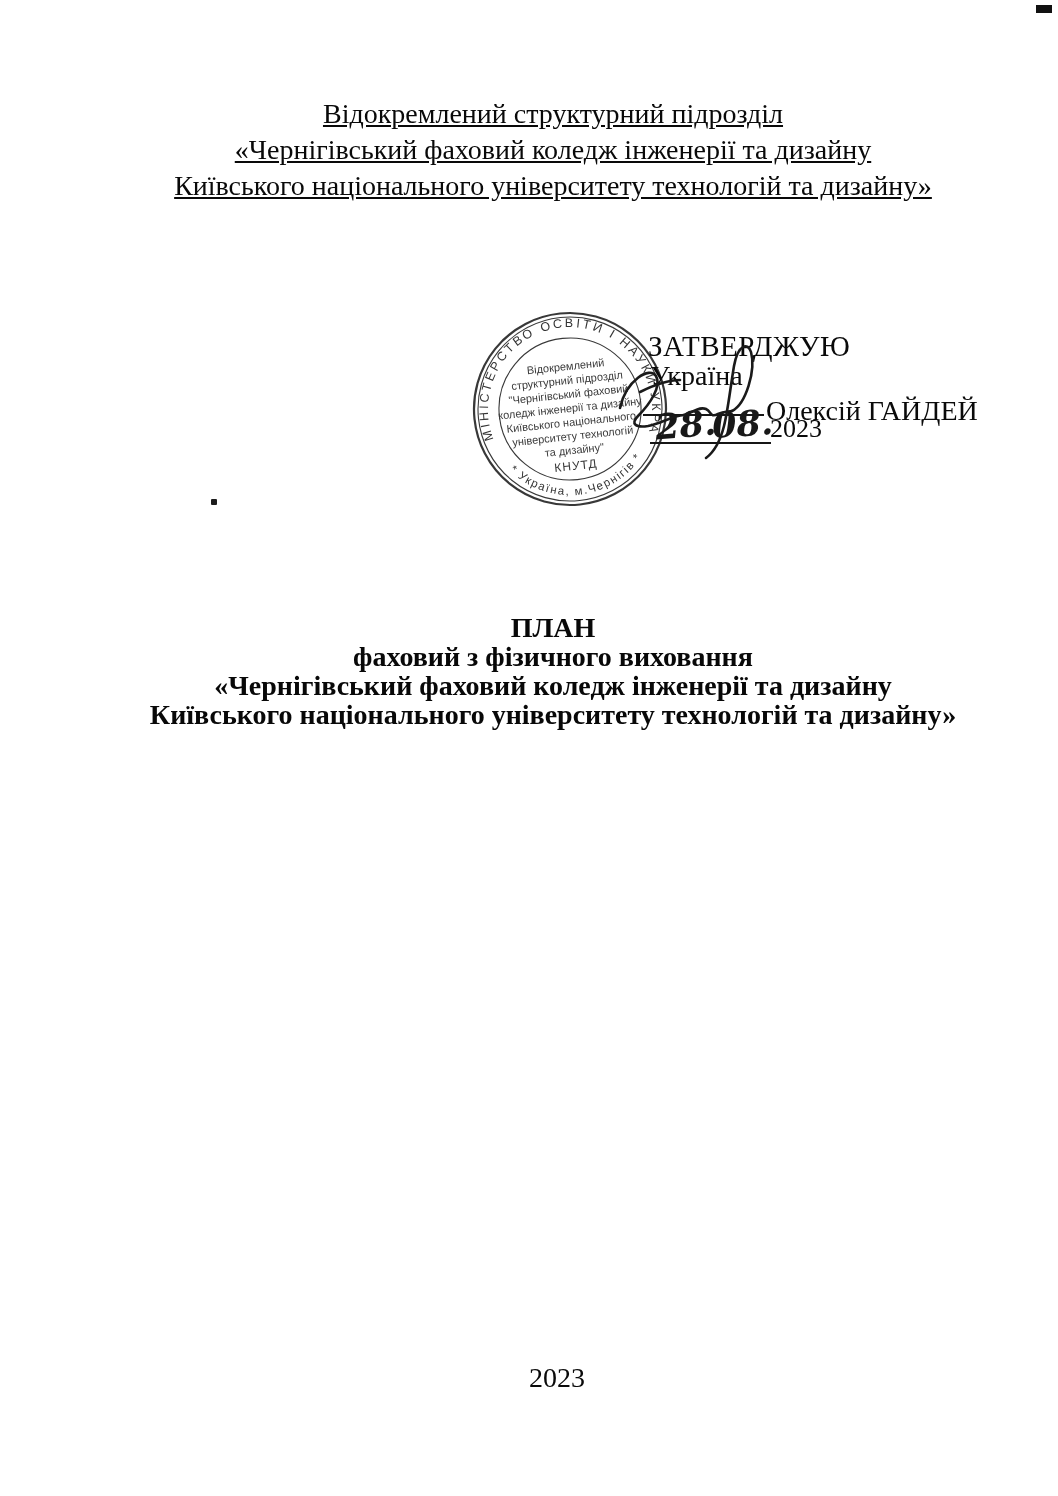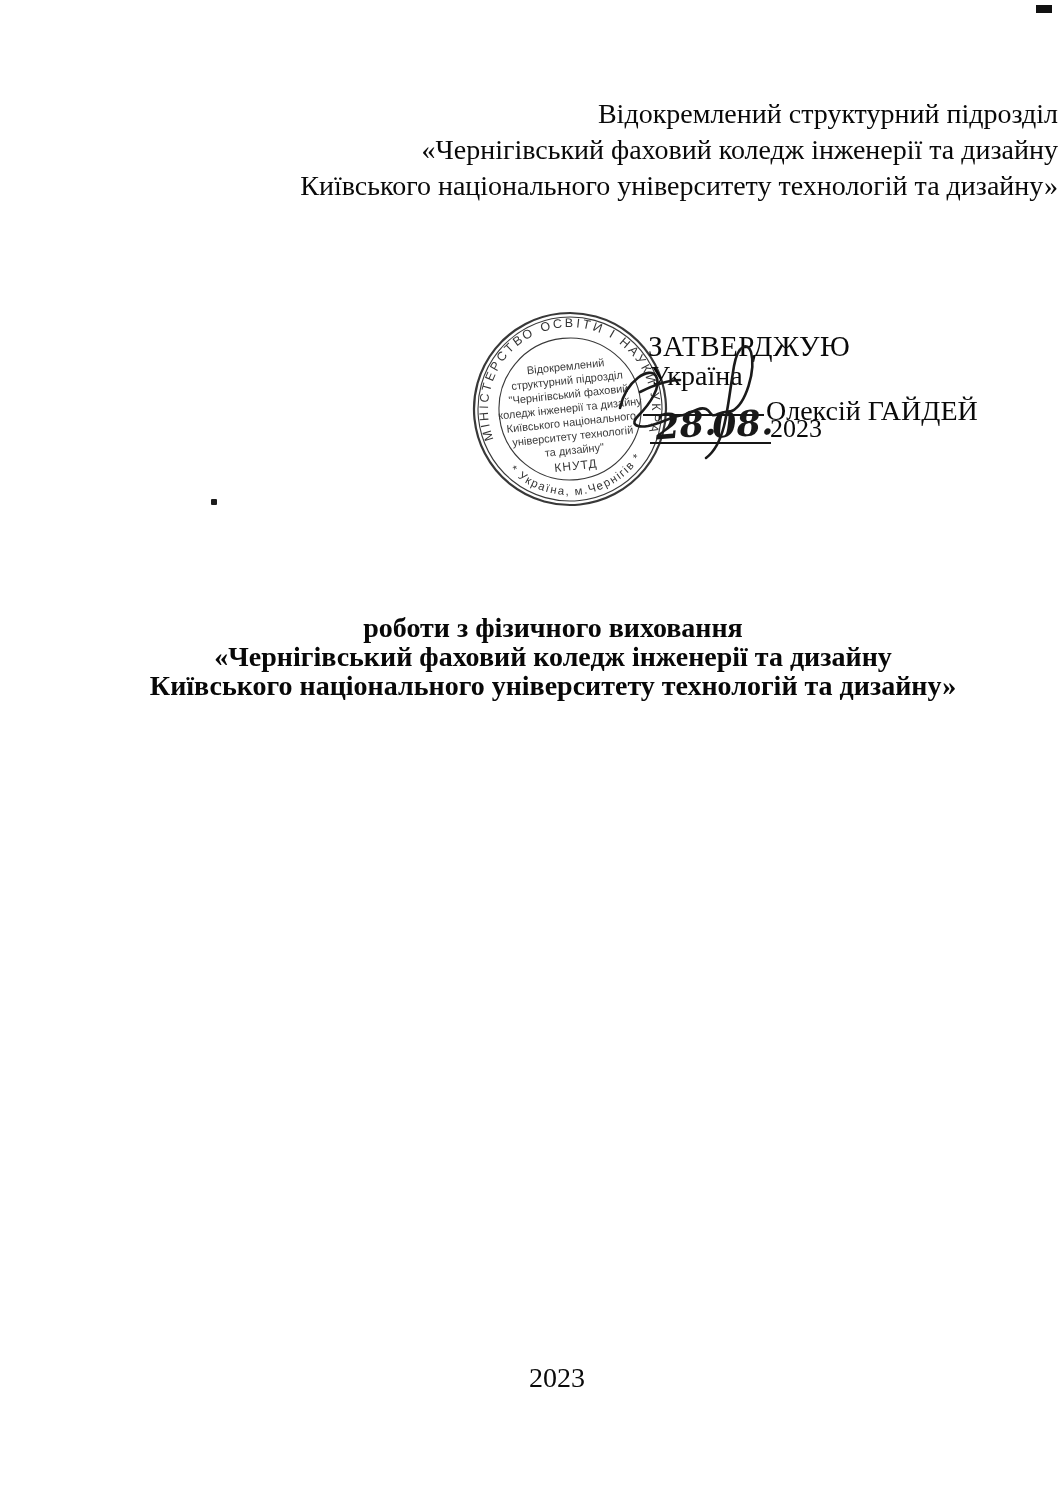--- a/index.html
+++ b/index.html
@@ -25,24 +25,25 @@
     position: absolute;
     left: 211px; top: 499px;
     width: 6px; height: 6px;
     background: #1c1c1c;
     border-radius: 1px;
   }
   
   .header-block {
     position: absolute;
     top: 96px; left: 48px; width: 1010px;
-    text-align: right;
+    text-align: center;
     font-size: 28px;
     line-height: 36px;
     color: #090909;
+    text-decoration: underline;
   }
   
   .stamp-wrap {
     position: absolute;
     left: 466px; top: 310px;
     width: 208px; height: 200px;
     filter: blur(0.3px);
     opacity: 0.93;
   }
   .stamp-wrap svg { display: block; }
@@ -182,20 +183,21 @@
   <svg class="signature-svg" viewBox="0 0 240 135">
     <g fill="none" stroke="#1a1a1a" stroke-width="2.6" stroke-linecap="round" stroke-linejoin="round">
       <path d="M 14 72 C 20 44 44 30 50 40 C 56 50 44 68 32 80 C 24 88 30 92 42 90 C 56 87 66 80 78 79"></path>
       <path d="M 78 79 C 88 76 94 70 100 73 C 106 76 104 82 112 78 C 118 75 122 76 126 75"></path>
       <path d="M 126 75 C 140 68 150 34 145 16 C 142 6 132 8 128 30 C 124 54 122 74 118 90 C 114 106 108 116 100 122"></path>
       <path d="M 34 56 C 50 48 64 44 74 44"></path>
     </g>
   </svg>
 
   <div class="title-block">
-    <span class="line">роботи з фізичного виховання</span>
+    <span class="line">ПЛАН</span>
+    <span class="line">фаховий з фізичного виховання</span>
     <span class="line">«Чернігівський фаховий коледж інженерії та дизайну</span>
     <span class="line">Київського національного університету технологій та дизайну»</span>
   </div>
 
   <div class="footer-year">2023</div>
 
 </div>
 
 </body></html>

